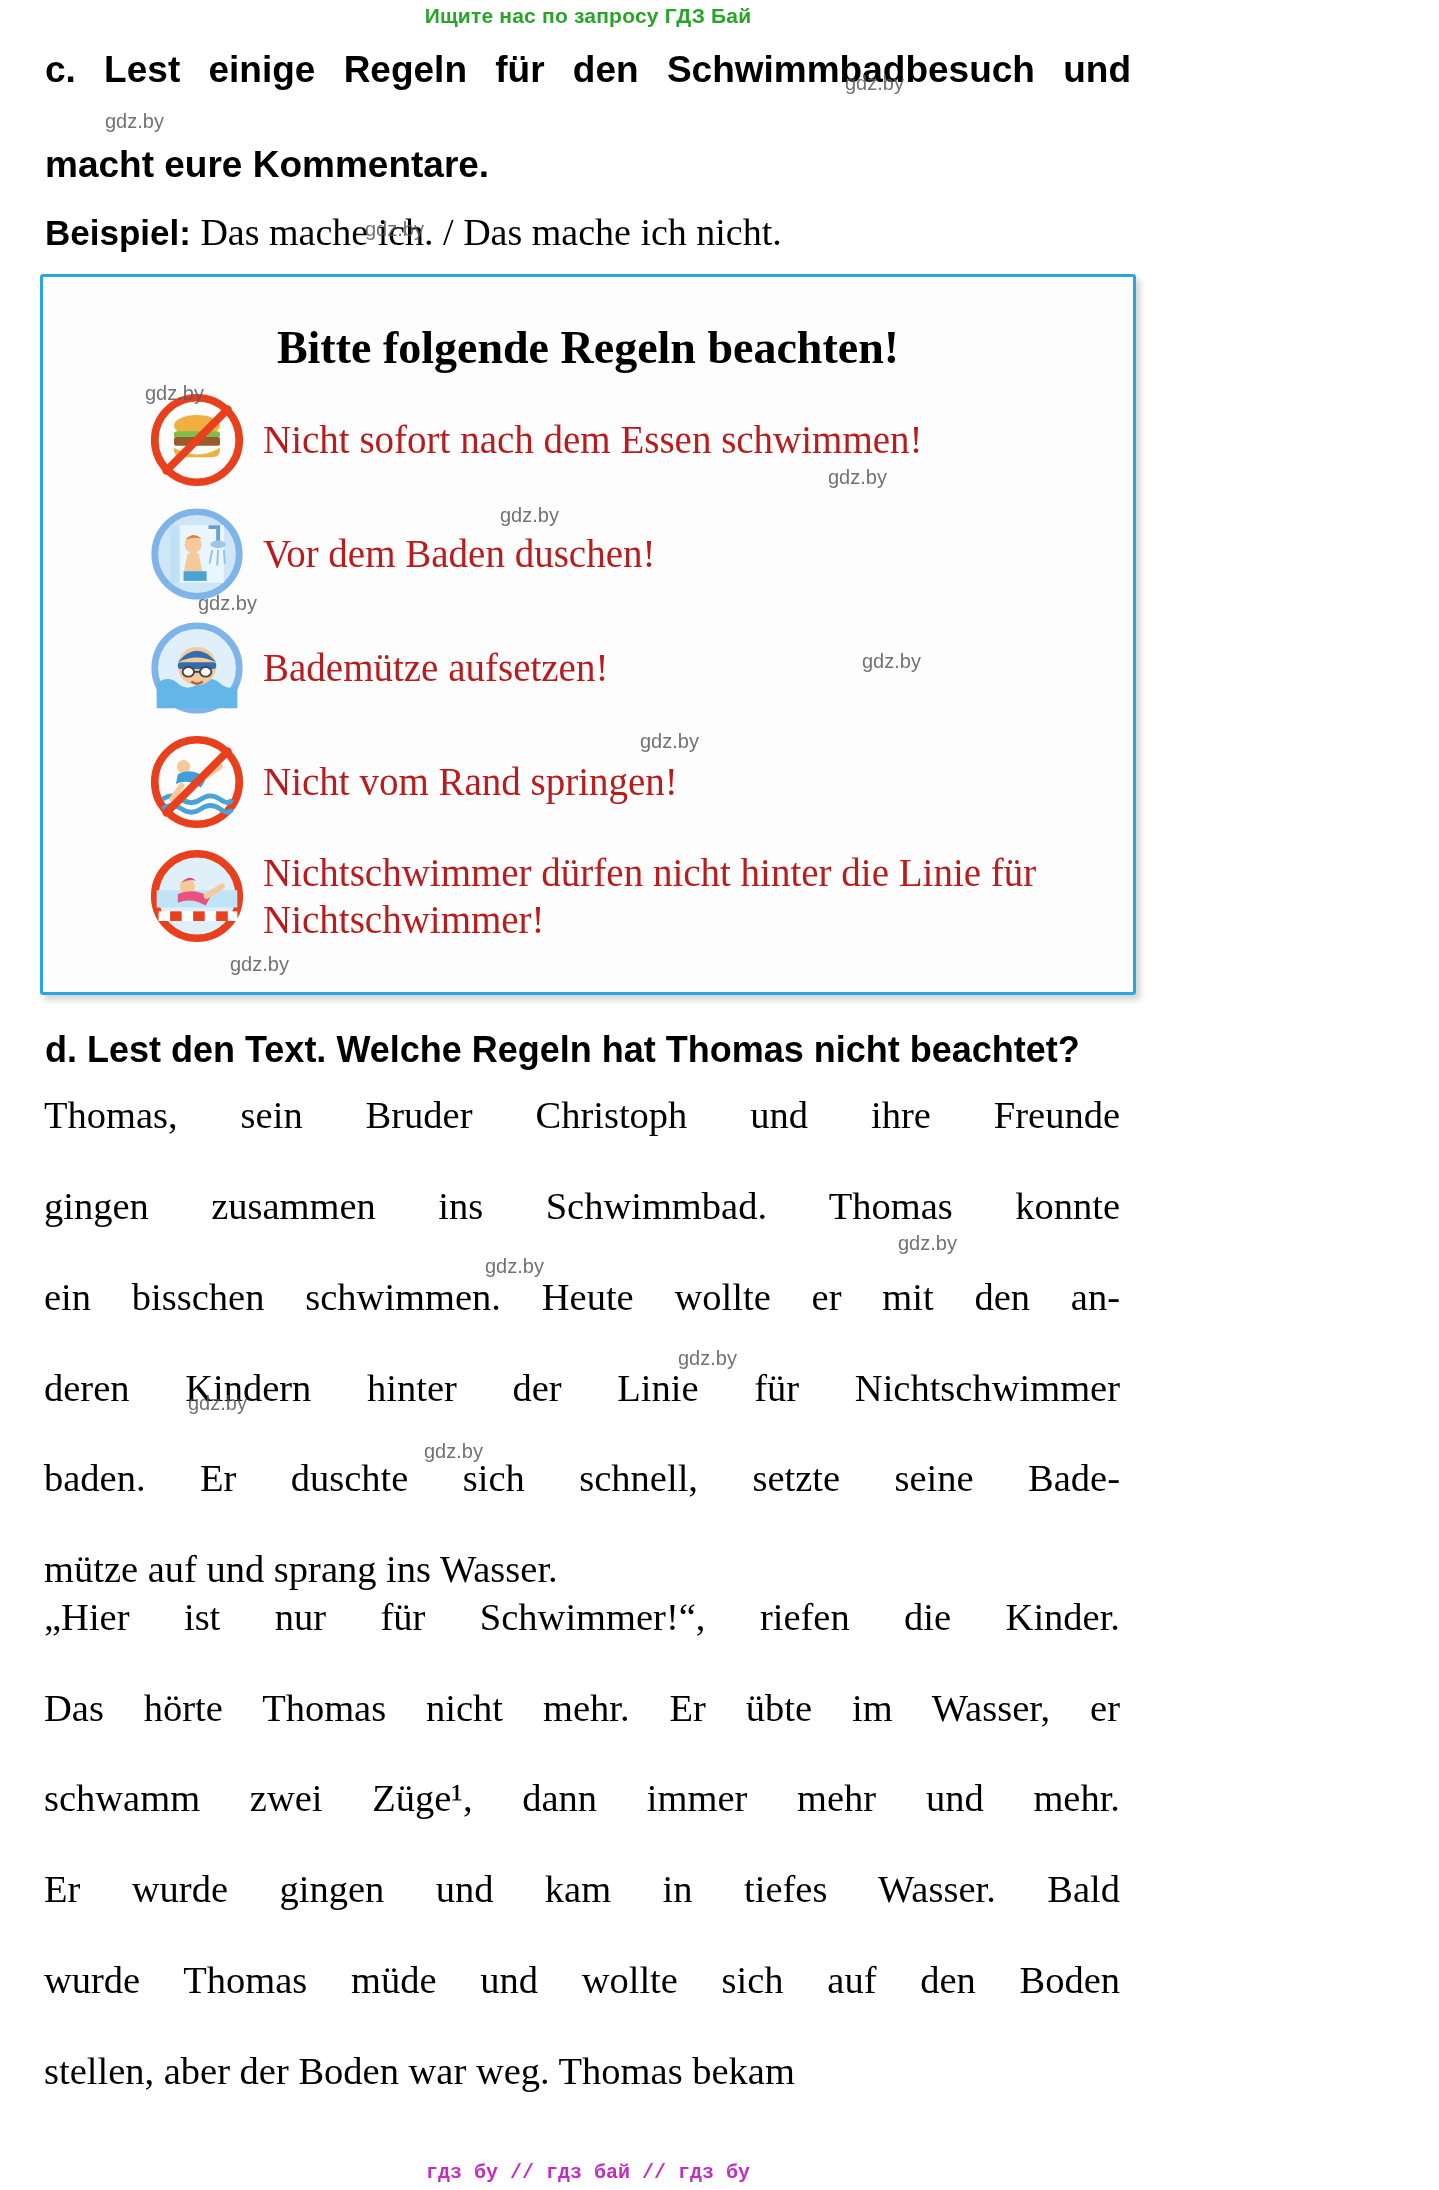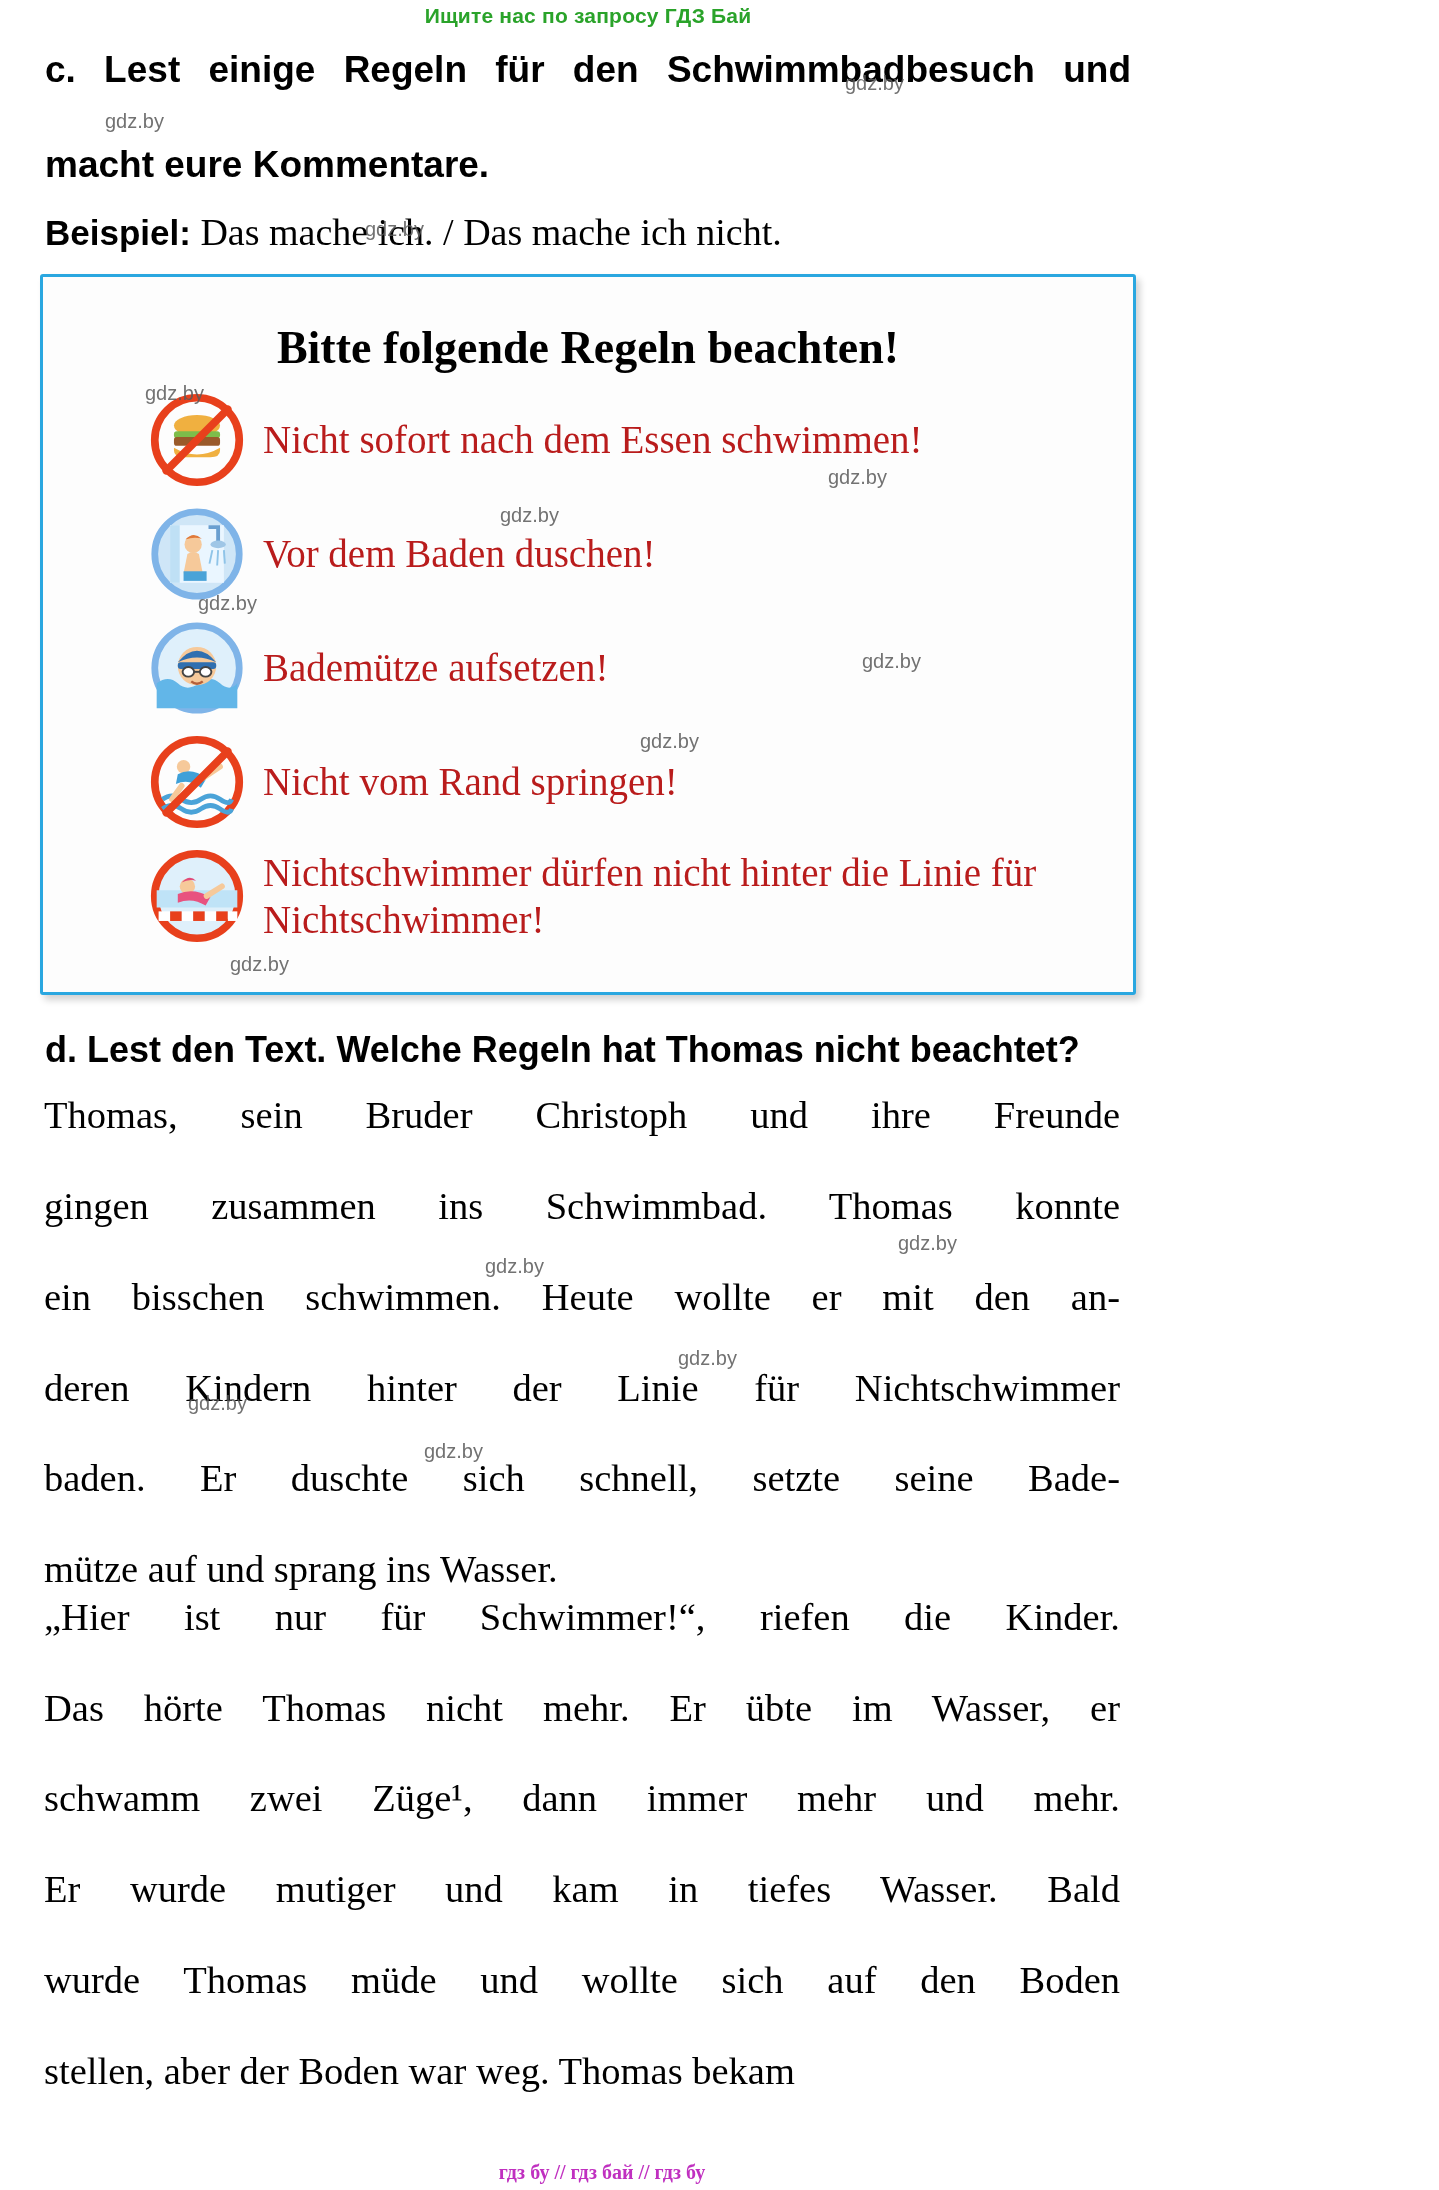--- a/index.html
+++ b/index.html
@@ -144,25 +144,25 @@
     content: "";
     display: inline-block;
     width: 100%;
   }
   .body-text .lastline::after { content: none; }
 
   
   .bottom-banner {
     position: absolute;
     bottom: 6px;
-    left: 14px;
+    left: 0;
     width: 100%;
     text-align: center;
     color: #c030c0;
-    font-family: Liberation Serif, serif;
+    font-family: Liberation Mono, monospace;
     font-weight: bold;
     font-size: 20px;
   }
 
   
   .icon-svg { display: block; width: 96px; height: 96px; }
 </style>
 </head>
 <body>
 
@@ -288,21 +288,21 @@
       <span class="jline">gingen zusammen ins Schwimmbad. Thomas konnte</span>
       <span class="jline">ein bisschen schwimmen. Heute wollte er mit den an-</span>
       <span class="jline">deren Kindern hinter der Linie für Nichtschwimmer</span>
       <span class="jline">baden. Er duschte sich schnell, setzte seine Bade-</span>
       <span class="jline lastline">mütze auf und sprang ins Wasser.</span>
     </p>
     <p>
       <span class="jline">„Hier ist nur für Schwimmer!“, riefen die Kinder.</span>
       <span class="jline">Das hörte Thomas nicht mehr. Er übte im Wasser, er</span>
       <span class="jline">schwamm zwei Züge¹, dann immer mehr und mehr.</span>
-      <span class="jline">Er wurde mutiger und kam in tiefes Wasser. Bald</span>
+      <span class="jline">Er wurde gingen und kam in tiefes Wasser. Bald</span>
       <span class="jline">wurde Thomas müde und wollte sich auf den Boden</span>
       <span class="jline lastline">stellen, aber der Boden war weg. Thomas bekam</span>
     </p>
   </div>
 
   <div class="bottom-banner">гдз бу  //  гдз бай  //  гдз бу</div>
 
   <div id="watermark-layer">
       <span class="wm" style="left: 105px; top: 110px;">gdz.by</span>
       <span class="wm" style="left: 845px; top: 72px;">gdz.by</span>

